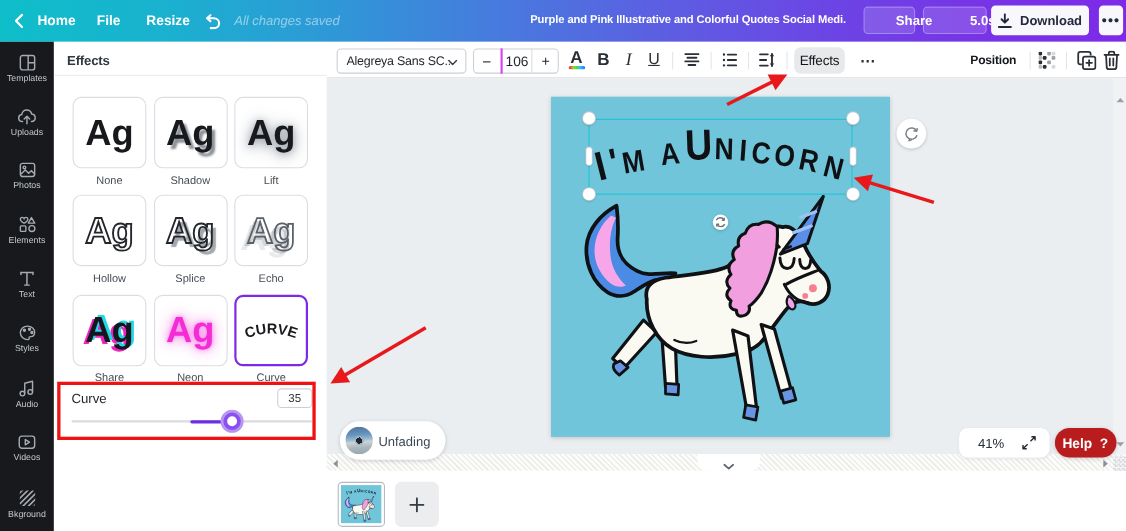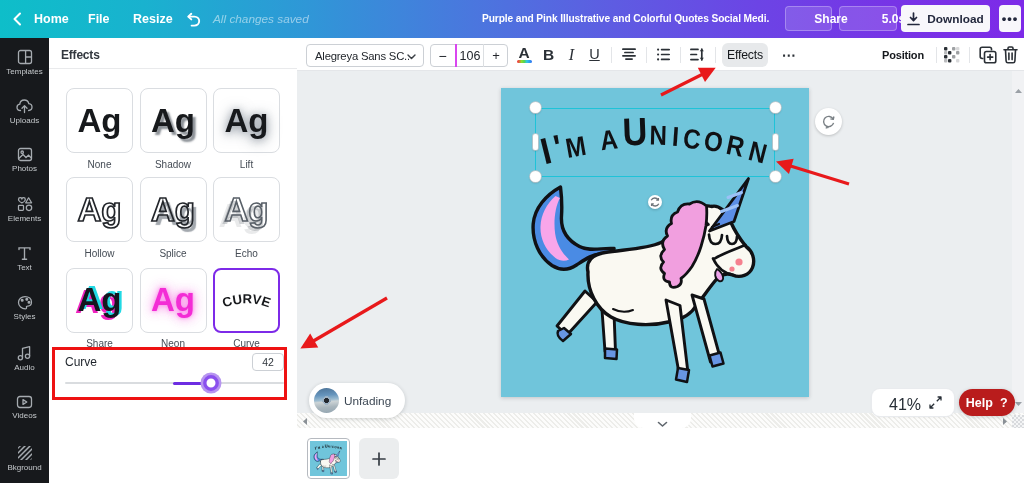--- a/index.html
+++ b/index.html
@@ -201,21 +201,21 @@
     <div class="tile" id="tile-curve" style="left:164px;top:229.5px">
       <svg width="63" height="61" viewBox="0 0 63 61">
           <path id="ctp" d="M 5 39.5 Q 31.5 27 58 39.5" fill="none"></path>
           <text font-family="Liberation Sans, sans-serif" font-size="13.2" font-weight="bold" fill="#17191c" letter-spacing="0"><textPath href="#ctp" startOffset="50%" text-anchor="middle">CURVE</textPath></text>
         </svg>
     </div>
     <div class="tile-label" style="left:17px;top:300px">Share</div>
     <div class="tile-label" style="left:90.5px;top:300px">Neon</div>
     <div class="tile-label" style="left:164px;top:300px">Curve</div>
     <div id="curve-label" style="left:16px;top:316.5px;font-size:12px">Curve</div>
-    <div id="val-box" style="left:203px;top:315px;width:32px;height:18px">42</div>
+    <div id="val-box" style="left:203px;top:315px;width:32px;height:18px">35</div>
     <div id="track" style="left:16px;top:344px;width:219px;height:2px"></div>
     <div id="track-fill" style="left:124px;top:343.5px;width:38px;height:3px"></div>
     <svg class="abs" style="left:151px;top:334px" width="22" height="22" viewBox="0 0 22 22">
       <circle cx="11" cy="11" r="10.5" fill="#b795f0"></circle>
       <circle cx="11" cy="11" r="6.2" fill="#fff" stroke="#8a50ee" stroke-width="3.4"></circle>
     </svg>
   </div>
   <div id="red-rect" style="left:52px;top:347px;width:235px;height:53px"></div>
 
   <div id="toolbar" class="abs"></div>
@@ -351,21 +351,21 @@
     </svg>
   <div class="abs" style="left:1012px;top:415px;width:12px;height:13px;background:repeating-conic-gradient(#d8dadd 0% 25%, #f4f5f6 0% 50%) 0 0/4px 4px"></div>
 
   <div class="float-pill" style="left:309px;top:383px;width:96px;height:35px;border-radius:17.5px">
     <div class="abs" style="left:5px;top:5px;width:25px;height:25px;border-radius:50%;background:
       radial-gradient(circle at 50% 50%, #23282e 0 2.8px, #9db2c4 2.8px 4.2px, transparent 4.2px),
       linear-gradient(175deg,#4b7296 0%, #6695bd 30%, #9dbdd1 48%, #cdd4d6 55%, #a9b6bd 75%, #93a5b1 100%)"></div>
     <div class="abs" style="left:35px;top:10.5px;font-size:11.8px;color:#3d4854">Unfading</div>
   </div>
   <div class="float-pill" style="left:872px;top:389px;width:82px;height:27px;border-radius:8px;box-shadow:0 0 0 1px #e9ebee, 0 1px 3px rgba(10,20,30,0.08)">
-    <div class="abs" style="left:17px;top:7px;font-size:16px;font-weight:500;color:#272e36">41%</div>
+    <div class="abs" style="left:17px;top:7px;font-size:12px;font-weight:500;color:#272e36">41%</div>
     <svg class="abs" style="left:57px;top:7px" width="13" height="13" viewBox="0 0 13 13" fill="none" stroke="#272e36" stroke-width="1.3">
         <path d="M7.8 5.2 L12 1 M8.6 1 L12 1 L12 4.4 M5.2 7.8 L1 12 M1 8.6 L1 12 L4.4 12" stroke-linejoin="round"></path>
       </svg>
   </div>
   <div class="float-pill" style="left:958.7px;top:389px;width:56px;height:27px;border-radius:13.5px;background:#b91c1c;display:flex;align-items:center;justify-content:center;font-size:12.5px;font-weight:bold;color:#fff">Help&nbsp;&nbsp;?</div>
 
   <div class="abs" style="left:307px;top:438px;width:43px;height:41px;background:#fff;border:1px solid #b6bac0;border-radius:4px;padding:2px">
     <svg width="37" height="35" viewBox="0 0 308 309" preserveAspectRatio="none">
         <use href="#uni"></use>
       </svg>

